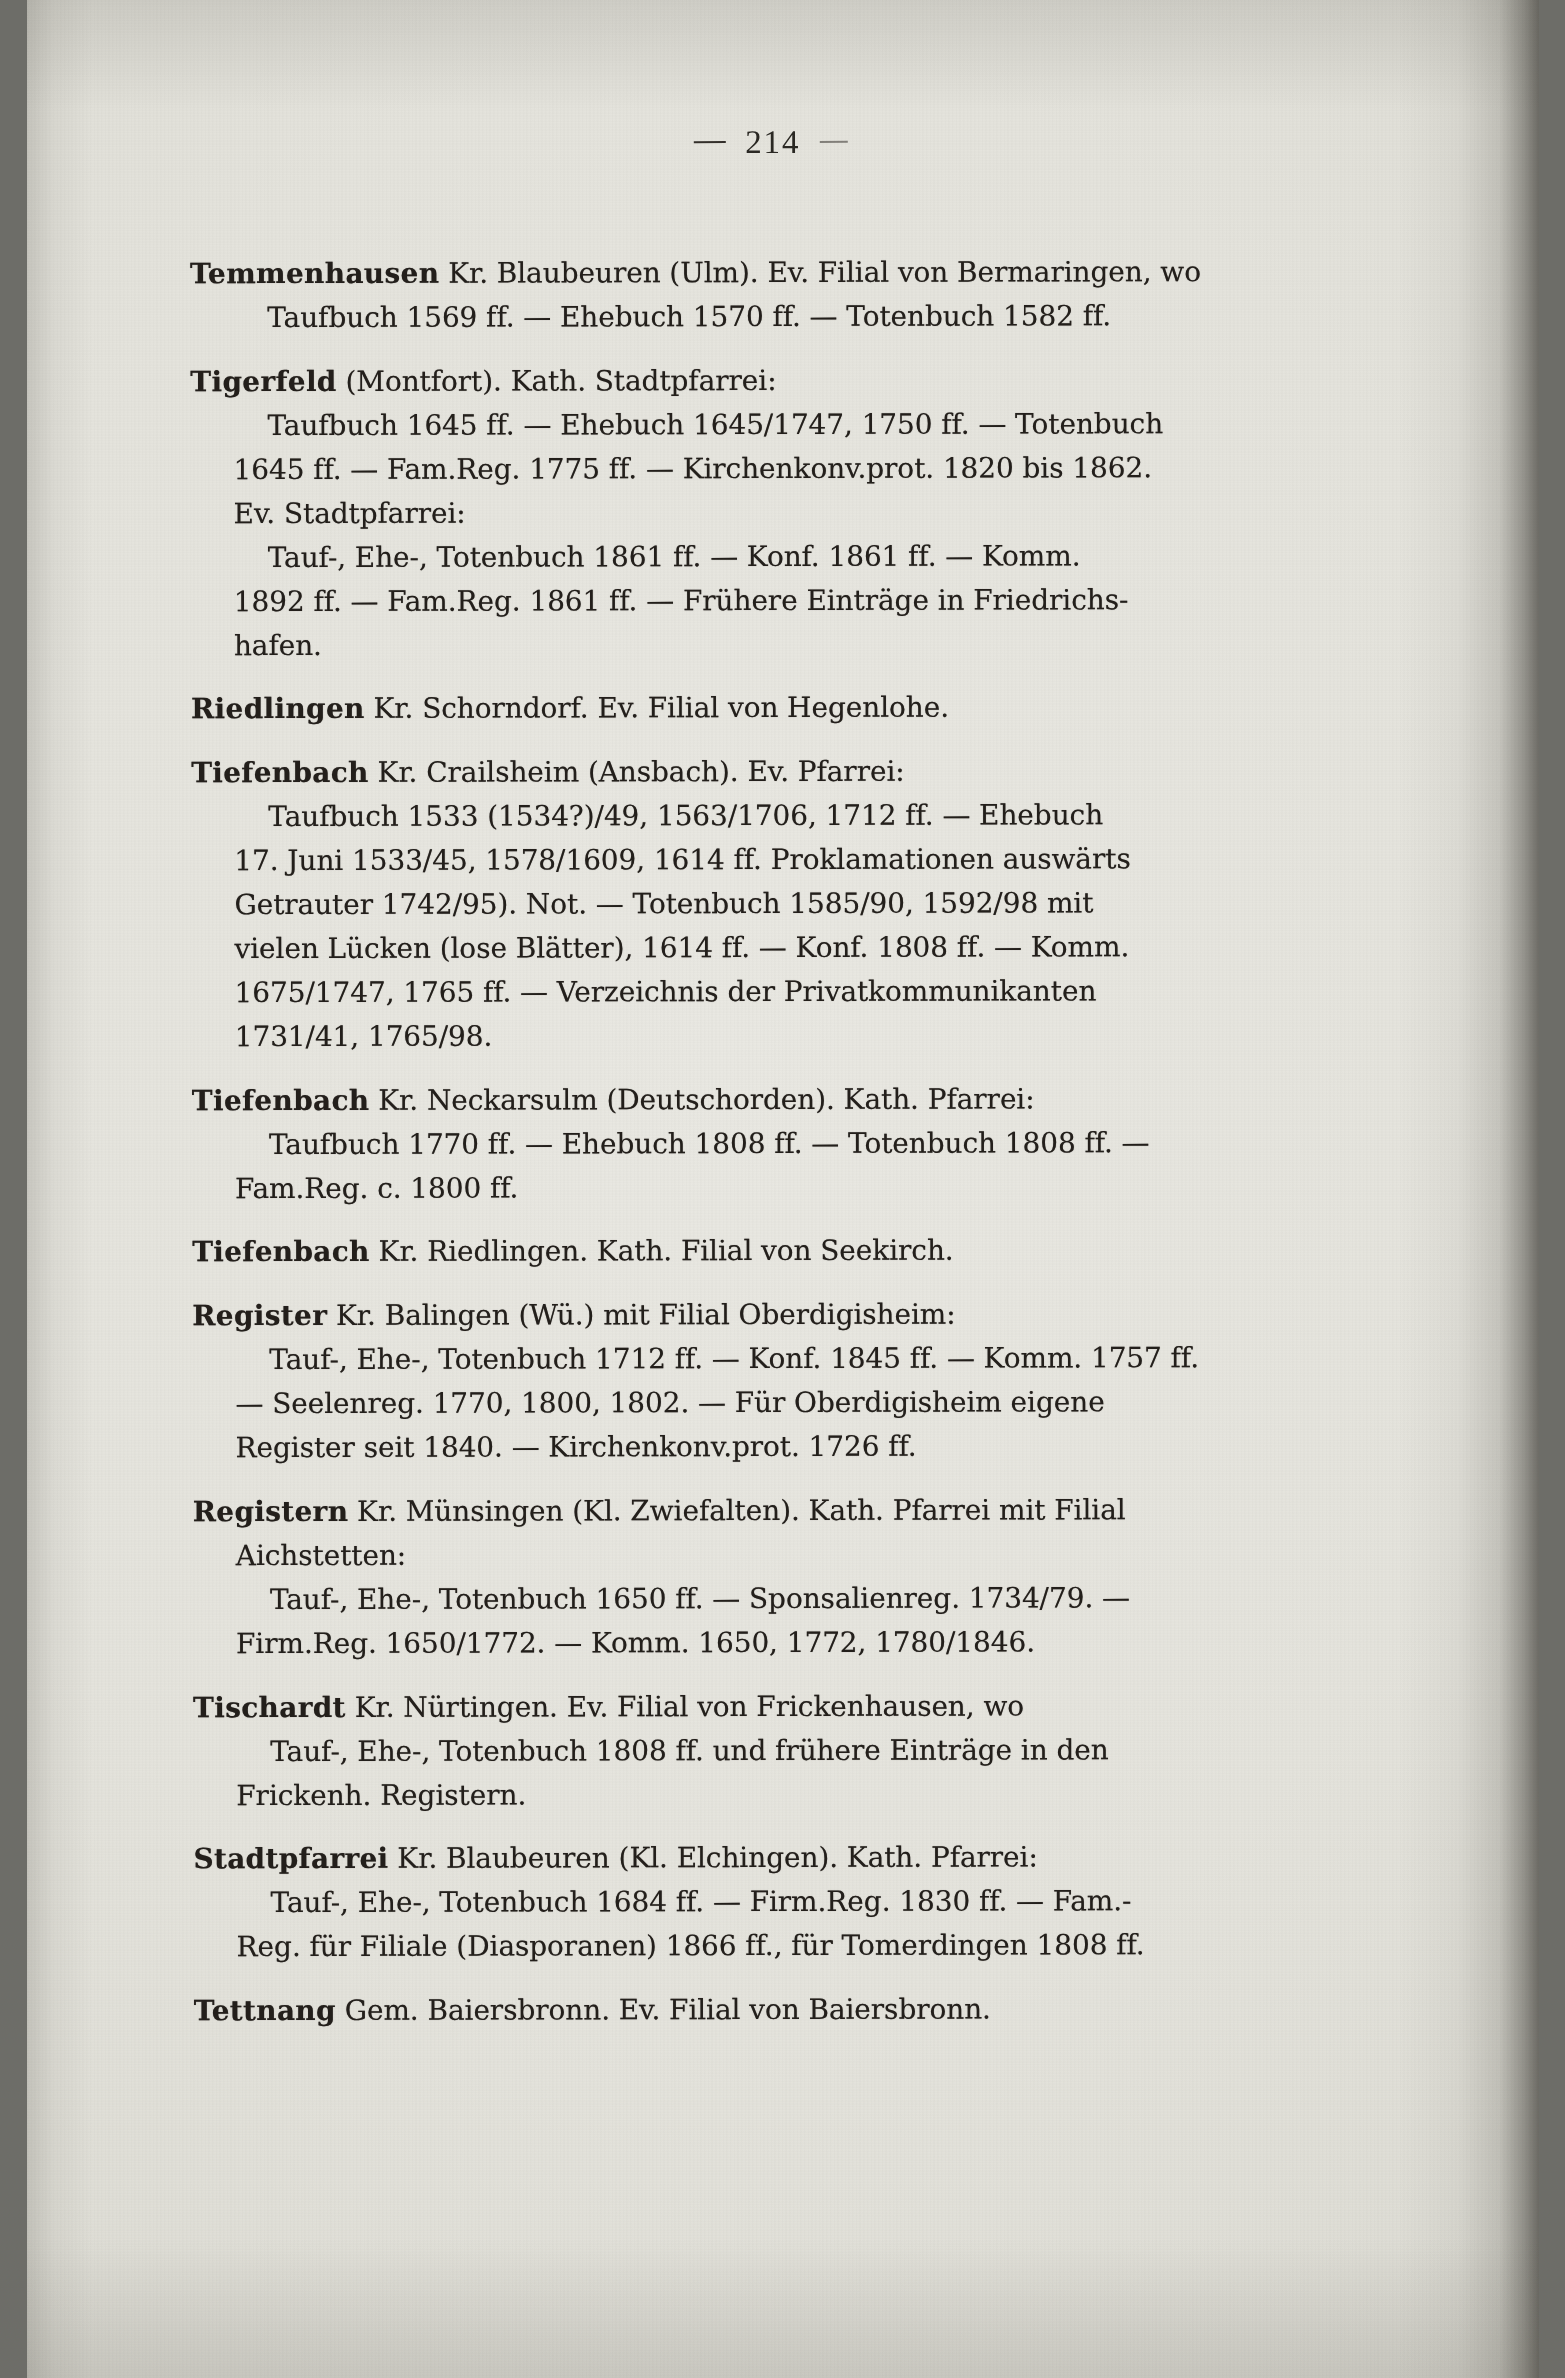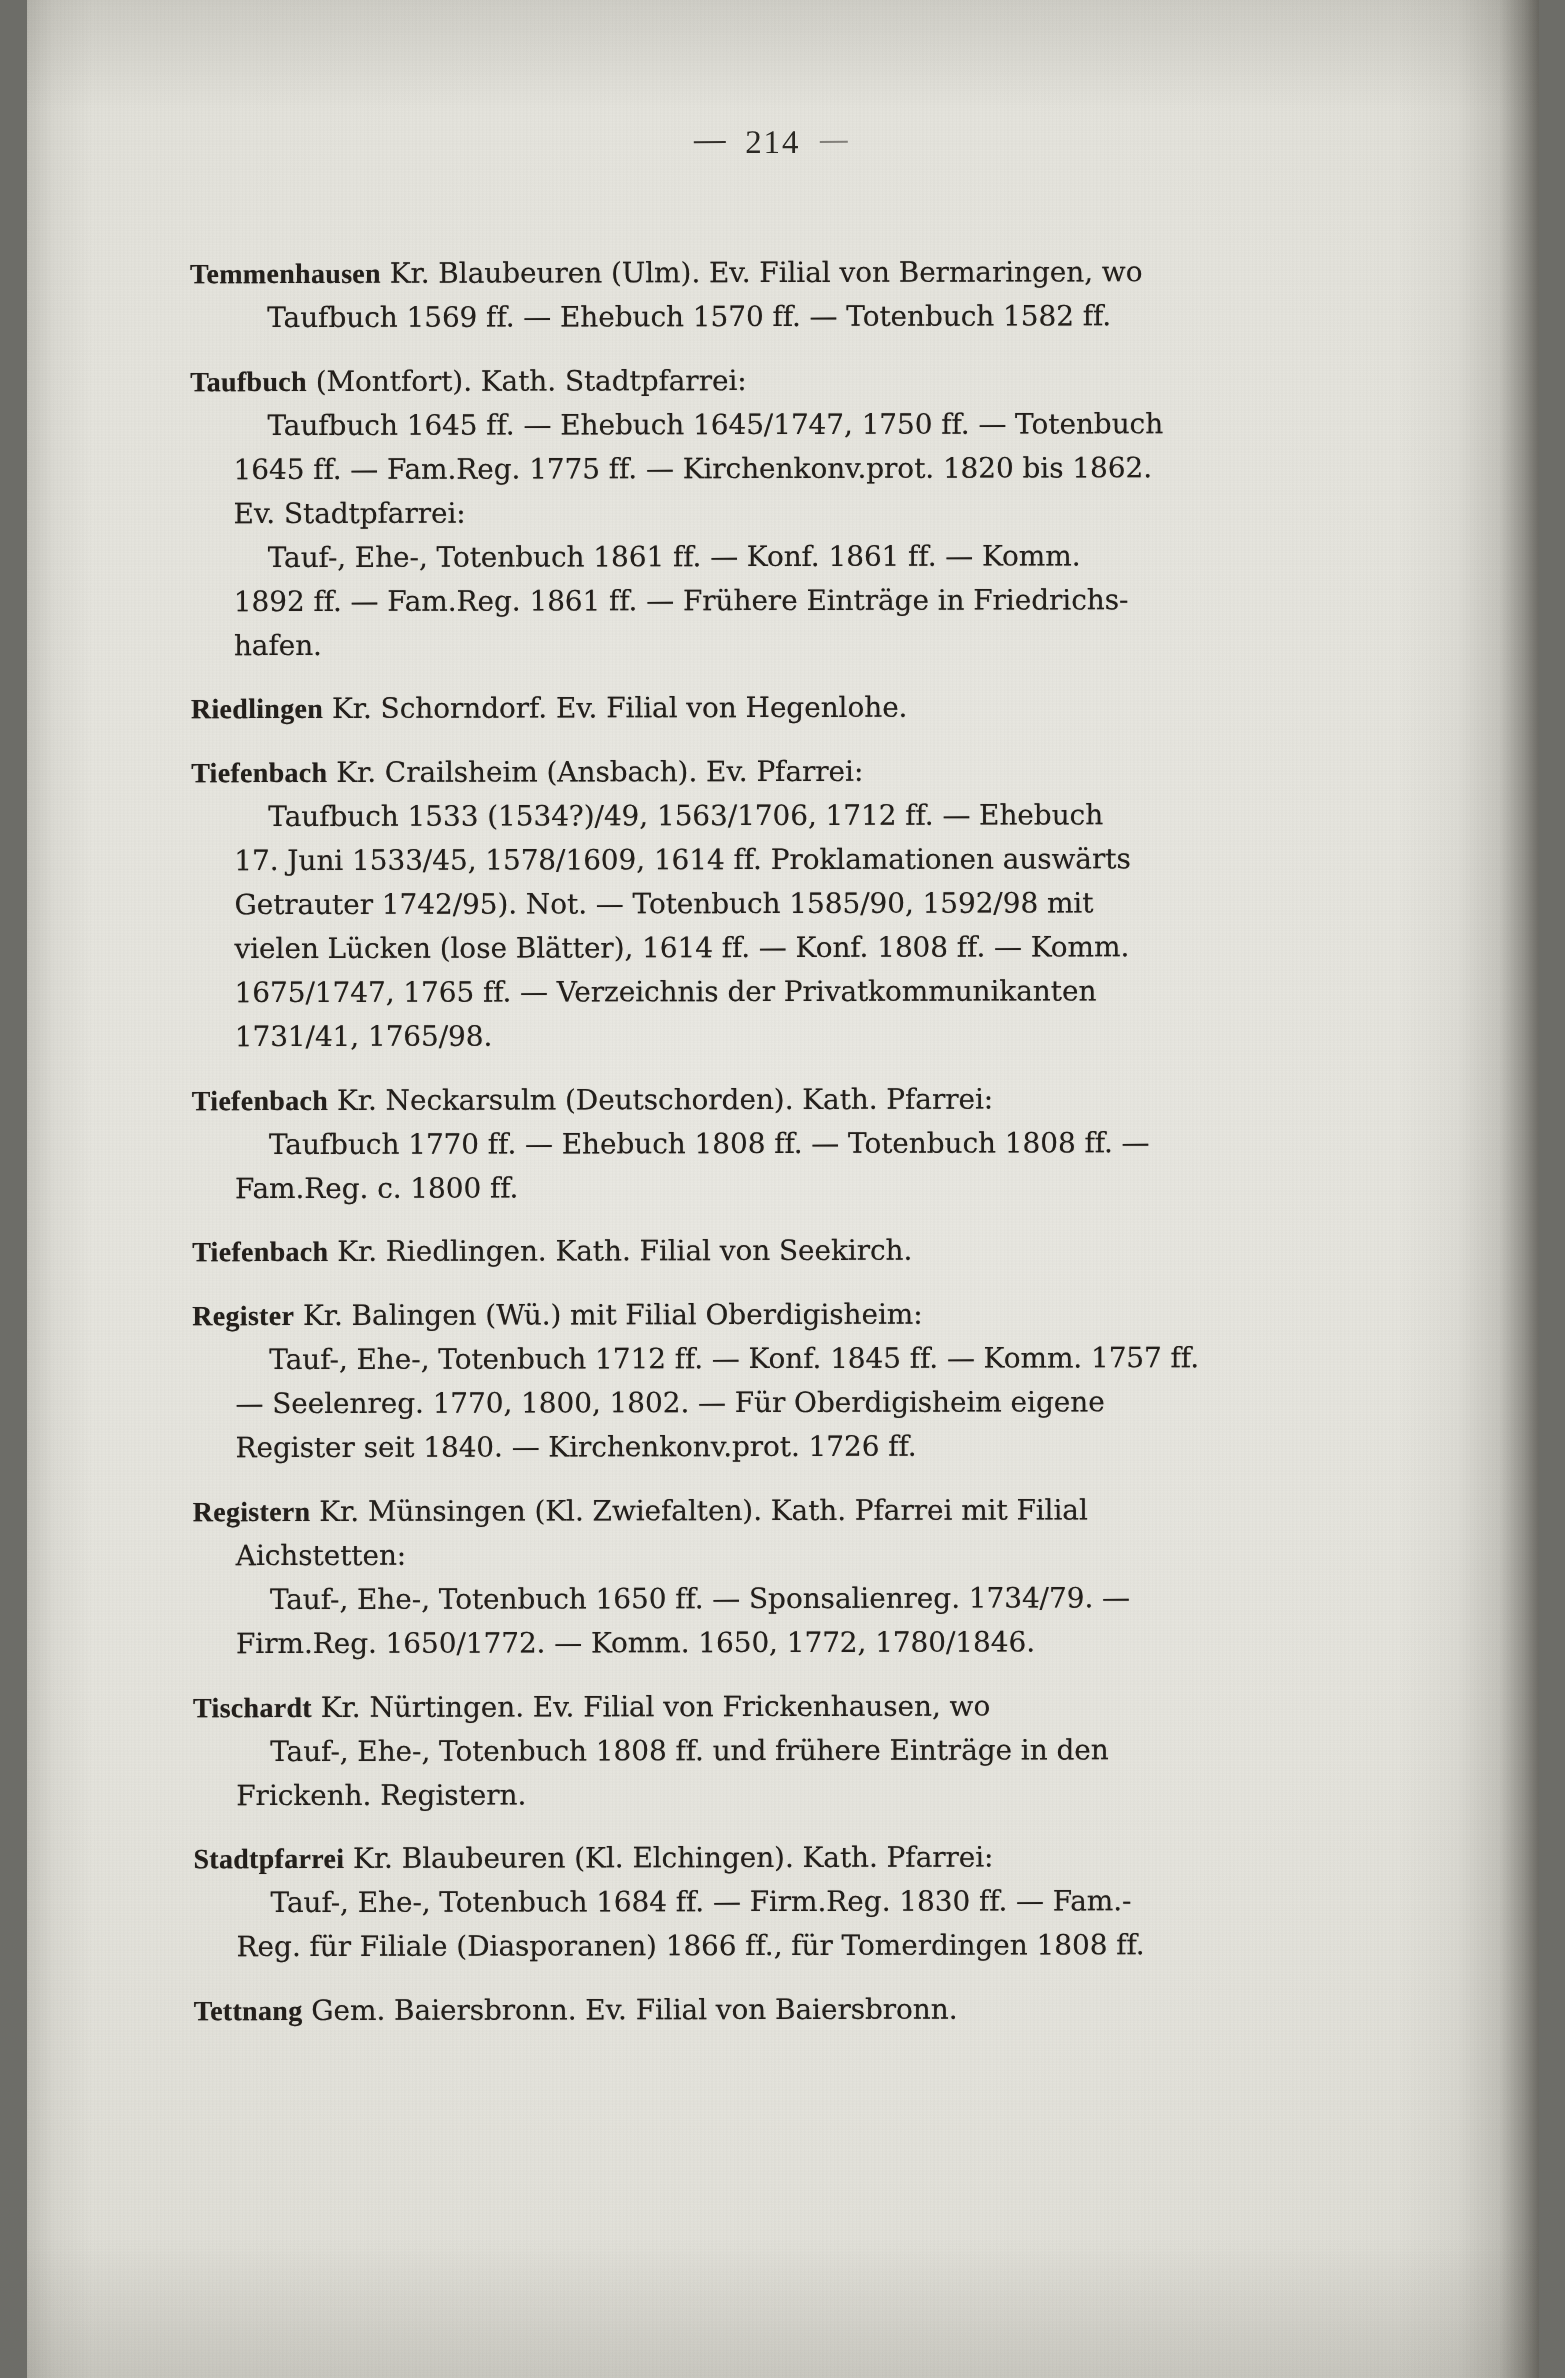--- a/index.html
+++ b/index.html
@@ -131,21 +131,20 @@
     margin-left: 43px;
   }
   .line.sub {
     margin-left: 43px;
   }
 
   
   .lemma {
     font-weight: bold;
     letter-spacing: 0.3px;
-    font-family: Liberation Serif, serif;
   }
 
   
   .line {
     text-shadow: 0 0 0.7px rgba(35,31,27,0.55);
   }
 
   
   .skew {
     position: absolute;
@@ -164,21 +163,21 @@
       <div class="folio">
         <span class="rule"></span><span>214</span><span class="rule thin"></span>
       </div>
 
       <div id="entries">
           <div class="entry">
             <div class="line head"><span class="lemma">Temmenhausen</span><span> Kr. Blaubeuren (Ulm). Ev. Filial von Bermaringen, wo</span></div>
             <div class="line det">Taufbuch 1569 ff. — Ehebuch 1570 ff. — Totenbuch 1582 ff.</div>
           </div>
           <div class="entry">
-            <div class="line head"><span class="lemma">Taufbuch</span><span> (Montfort). Kath. Stadtpfarrei:</span></div>
+            <div class="line head"><span class="lemma">Tigerfeld</span><span> (Montfort). Kath. Stadtpfarrei:</span></div>
             <div class="line det">Taufbuch 1645 ff. — Ehebuch 1645/1747, 1750 ff. — Totenbuch</div>
             <div class="line det-cont">1645 ff. — Fam.Reg. 1775 ff. — Kirchenkonv.prot. 1820 bis 1862.</div>
             <div class="line sub">Ev. Stadtpfarrei:</div>
             <div class="line det">Tauf-, Ehe-, Totenbuch 1861 ff. — Konf. 1861 ff. — Komm.</div>
             <div class="line det-cont">1892 ff. — Fam.Reg. 1861 ff. — Frühere Einträge in Friedrichs-</div>
             <div class="line det-cont">hafen.</div>
           </div>
           <div class="entry">
             <div class="line head"><span class="lemma">Riedlingen</span><span> Kr. Schorndorf. Ev. Filial von Hegenlohe.</span></div>
           </div>

